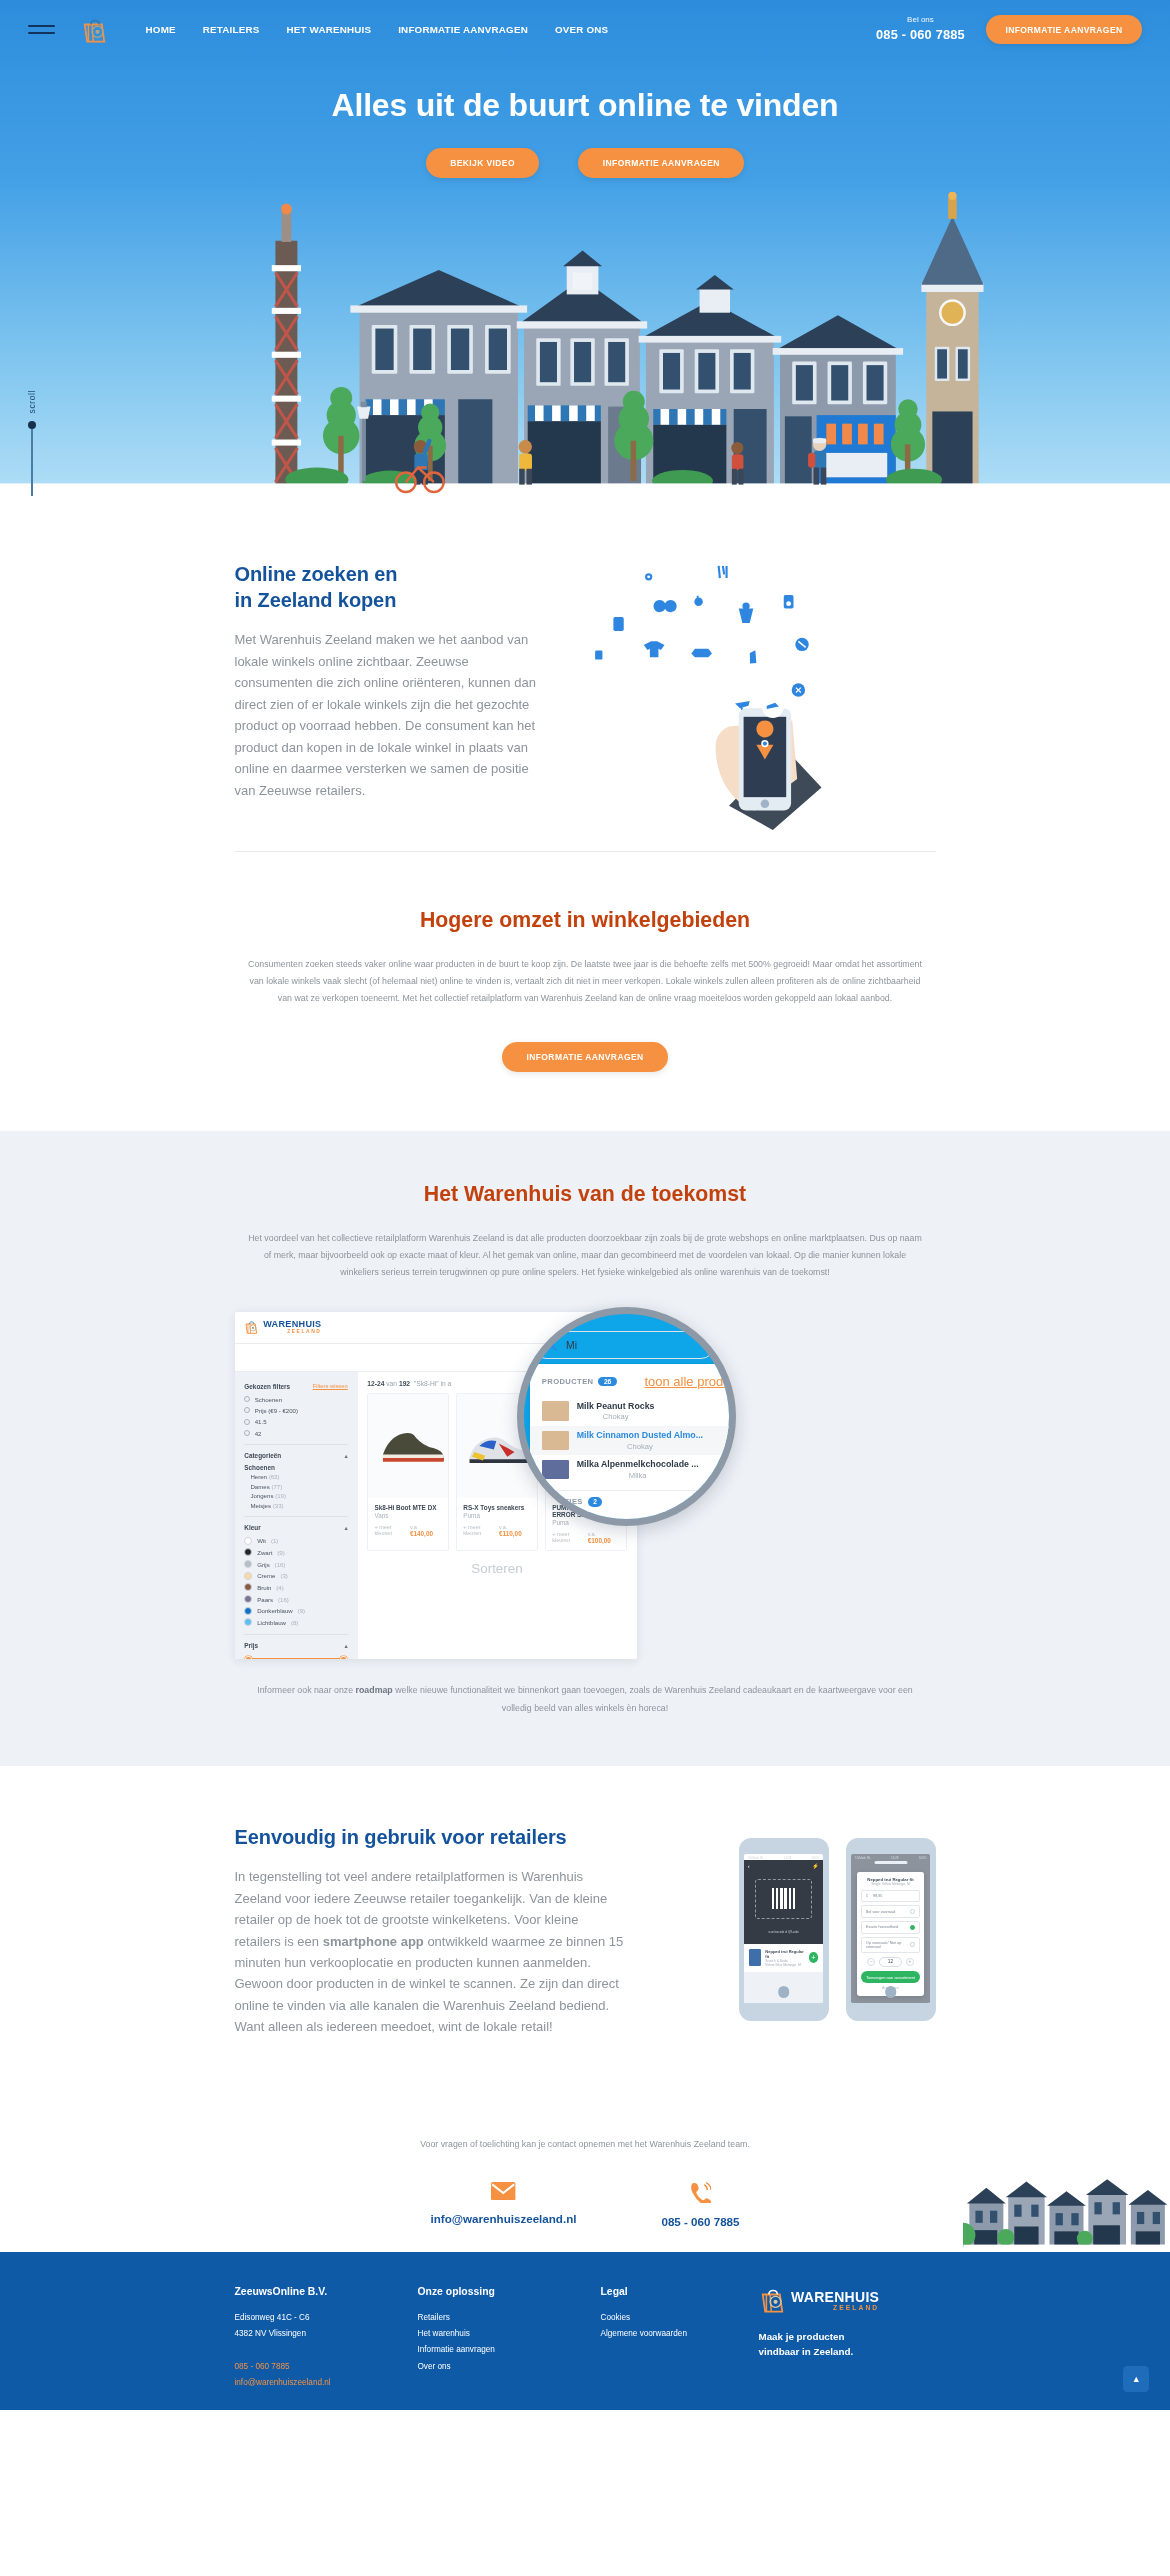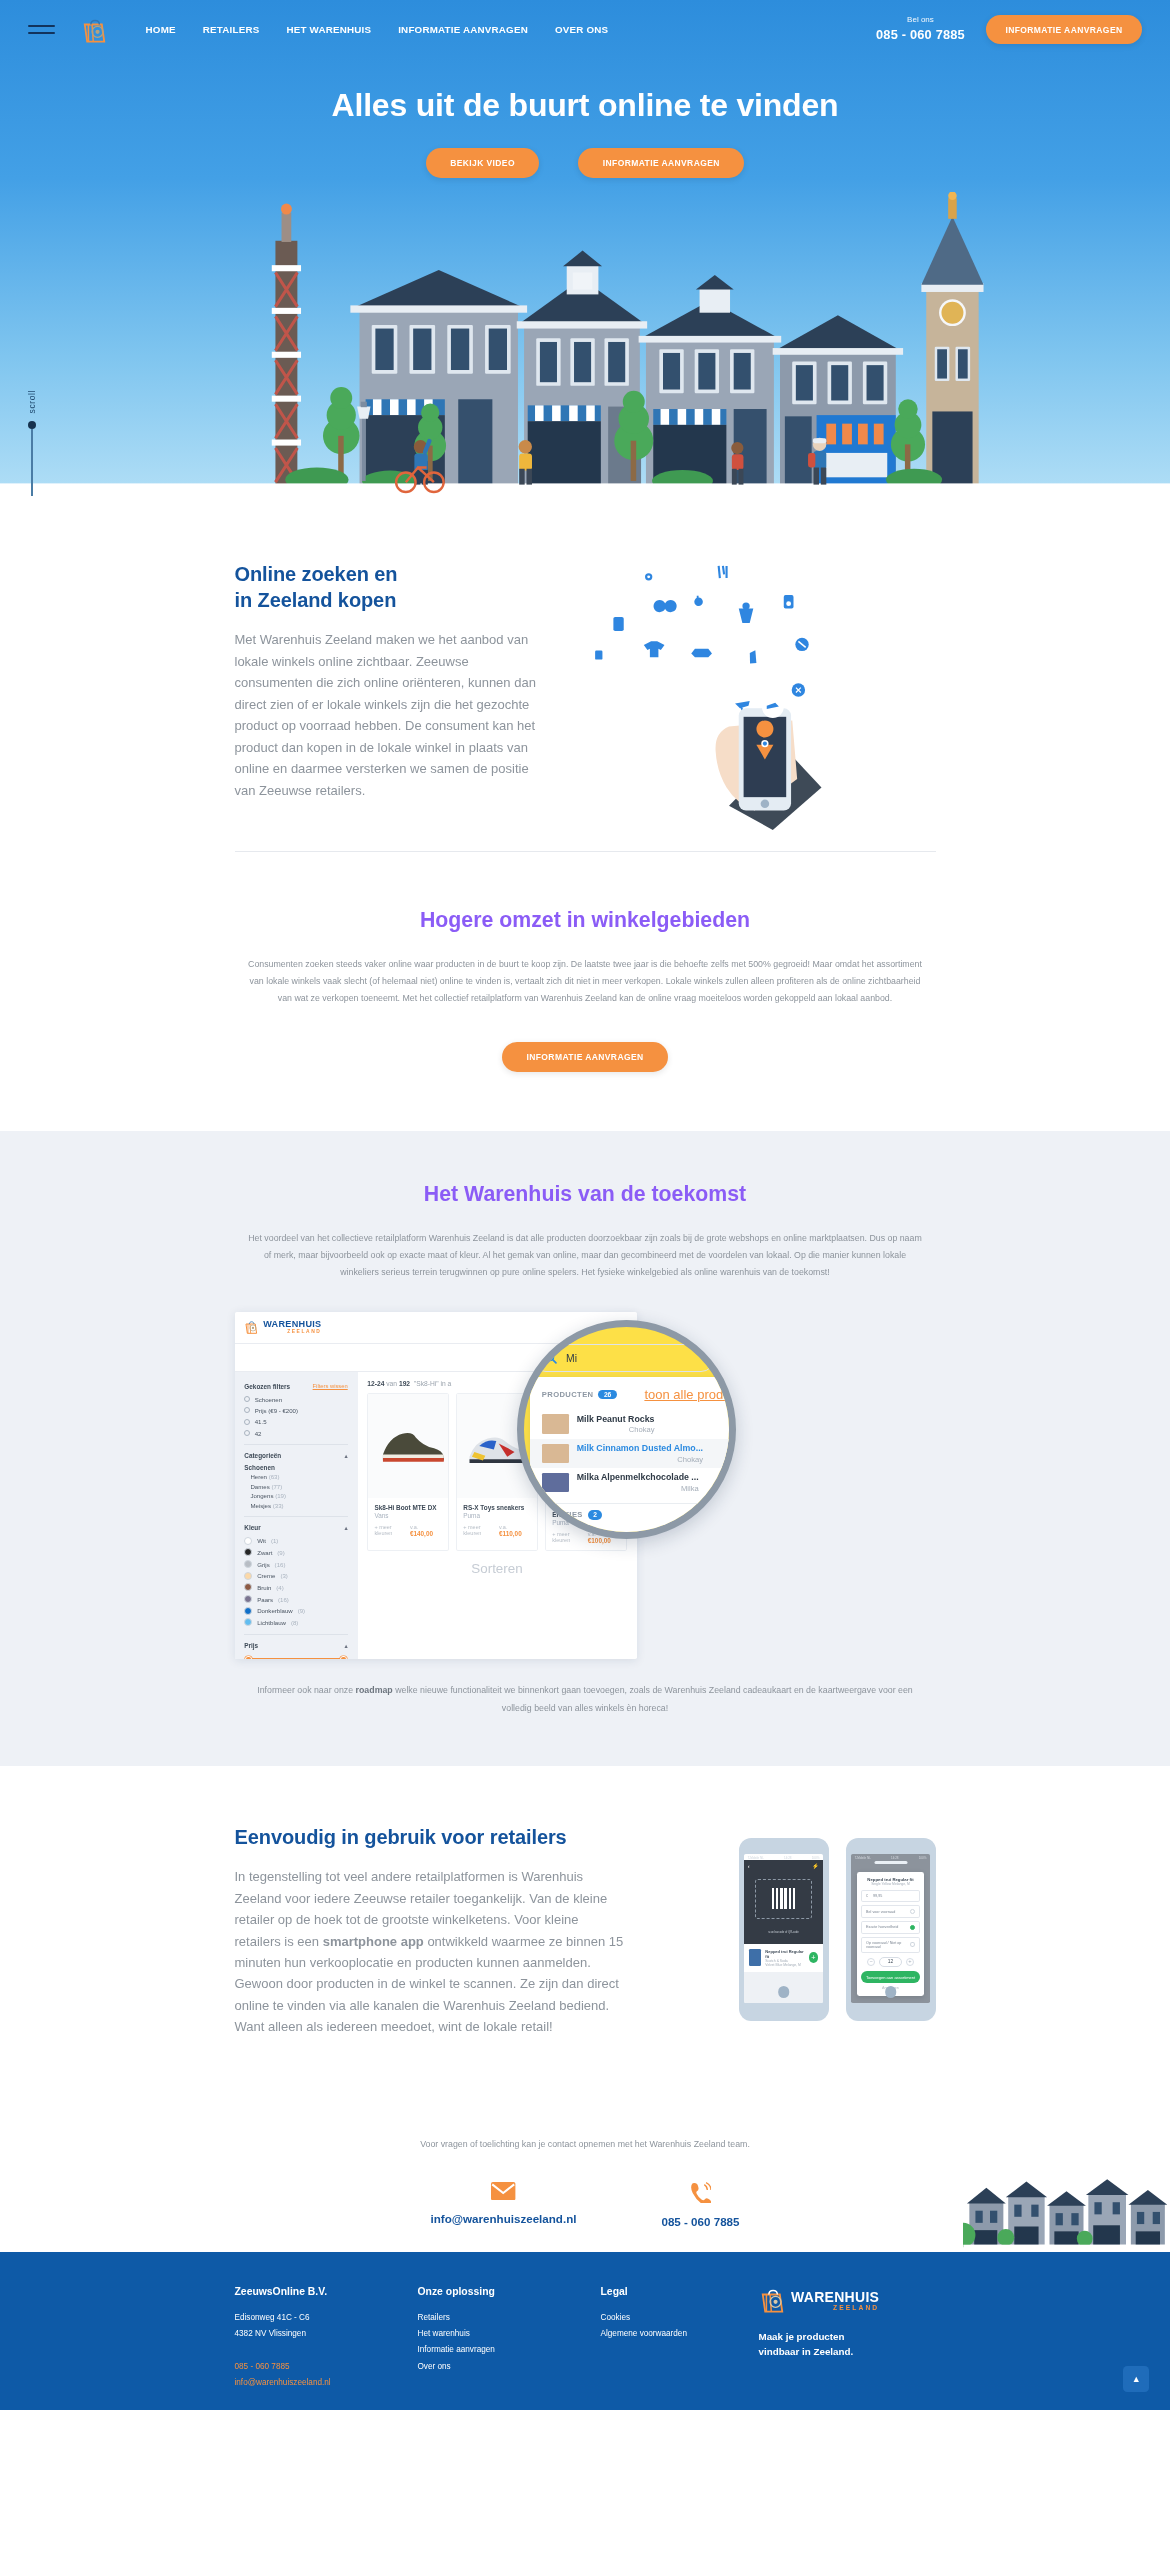--- a/index.html
+++ b/index.html
@@ -44,21 +44,21 @@
   .wrap{width:701px;margin:0 auto;}
   .two-col{display:flex;align-items:flex-start;}
   .col-left{width:311px;padding-top:18.3px;}
   .h2-blue{color:#14539c;font-size:20px;font-weight:bold;line-height:1.28;letter-spacing:-0.1px;}
   .body-txt{color:#8d949c;font-size:13px;line-height:1.65;margin-top:16px;}
   .col-right{flex:1;position:relative;height:286px;}
   .divider{width:701px;margin:21px auto 0;height:0.6px;background:#e6e9ee;}
 
   
   .sec-omzet{width:1170px;background:#fff;padding:56px 0 59px;text-align:center;}
-  .h2-center{color:#8b5cf6;font-size:21.3px;font-weight:bold;}
+  .h2-center{color:#c2410c;font-size:21.3px;font-weight:bold;}
   .p-center{color:#8d949c;font-size:8.8px;line-height:1.95;width:677px;margin:23px auto 0;}
   .sec-omzet .btn-orange{margin-top:35px;padding:9.8px 24.4px;border-radius:17px;}
 
   
   .sec-toekomst{width:1170px;background:#eef1f6;padding:51px 0 49px;text-align:center;}
   .mock{position:relative;width:701px;height:366px;margin:24.4px auto 0;}
   .mock-shot{position:absolute;left:0;top:6.1px;width:402px;height:347px;background:#fff;border-radius:1.8px;
      box-shadow:0 1.2px 9.8px rgba(20,50,90,.10);overflow:hidden;text-align:left;}
   .ms-head{height:32px;border-bottom:0.6px solid #e9ecf1;display:flex;align-items:center;padding:0 9.8px;}
   .ms-logo{display:flex;align-items:center;gap:4.3px;}
@@ -86,22 +86,22 @@
   .ms-count b{color:#3e4a57;}
   .cards{display:flex;gap:7.3px;}
   .card{flex:1;border:0.6px solid #edf0f4;border-radius:1.8px;overflow:hidden;background:#fff;}
   .card .ph{height:104px;background:#fafbfc;display:flex;align-items:center;justify-content:center;}
   .card .meta{padding:5.5px 6.1px;font-size:6.4px;}
   .card .nm{color:#3e4a57;font-weight:bold;}
   .card .br{color:#a9b3bf;margin:1.8px 0 4.9px;}
   .card .pr{display:flex;justify-content:space-between;color:#b6bdc6;font-size:5.5px;}
   .card .pr b{color:#f59140;font-size:6.4px;}
 
-  .loupe{position:absolute;left:282px;top:15px;width:219px;height:219px;border-radius:50%;
-     border:7.3px solid #8d99a6;background:#fde047;overflow:hidden;box-shadow:0 4.9px 18.3px rgba(20,40,70,.20);text-align:right;}
+  .loupe{position:absolute;left:282px;top:2px;width:219px;height:219px;border-radius:50%;
+     border:7.3px solid #8d99a6;background:#0ea5e9;overflow:hidden;box-shadow:0 4.9px 18.3px rgba(20,40,70,.20);text-align:center;}
   .loupe-inner{position:absolute;left:-18.3px;top:0;width:262px;}
   .lp-search{margin:17px 0 0 27px;width:183px;height:28px;border:0.6px solid #dde3ea;border-radius:14.6px;display:flex;align-items:center;gap:8.5px;padding:0 12.2px;}
   .lp-search .q{color:#2f3a46;font-size:10.4px;}
   .lp-panel{margin:4.9px 0 0 24.4px;width:213px;background:#fff;box-shadow:0 1.8px 8.5px rgba(30,50,80,.12);border-radius:1.8px;padding:9.8px 0 3.7px;}
   .lp-head{display:flex;align-items:center;justify-content:space-between;padding:0 12.2px 7.3px;}
   .lp-head .lbl{color:#8d97a3;font-size:7.6px;font-weight:bold;letter-spacing:0.4px;display:flex;align-items:center;gap:4.9px;}
   .badge{background:#2b8ae0;color:#fff;border-radius:6.7px;font-size:6.7px;padding:1.2px 5.5px;letter-spacing:0;}
   .lp-head .lnk{color:#f59140;font-size:13px;}
   .lp-item{display:flex;align-items:center;gap:8px;padding:4.3px 12.2px;}
   .lp-item.sel{background:#f4f6f8;}

